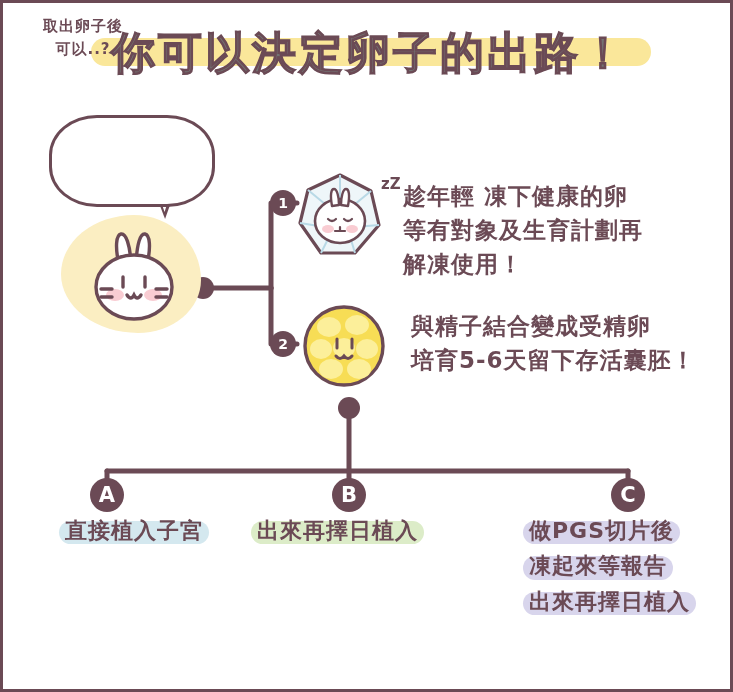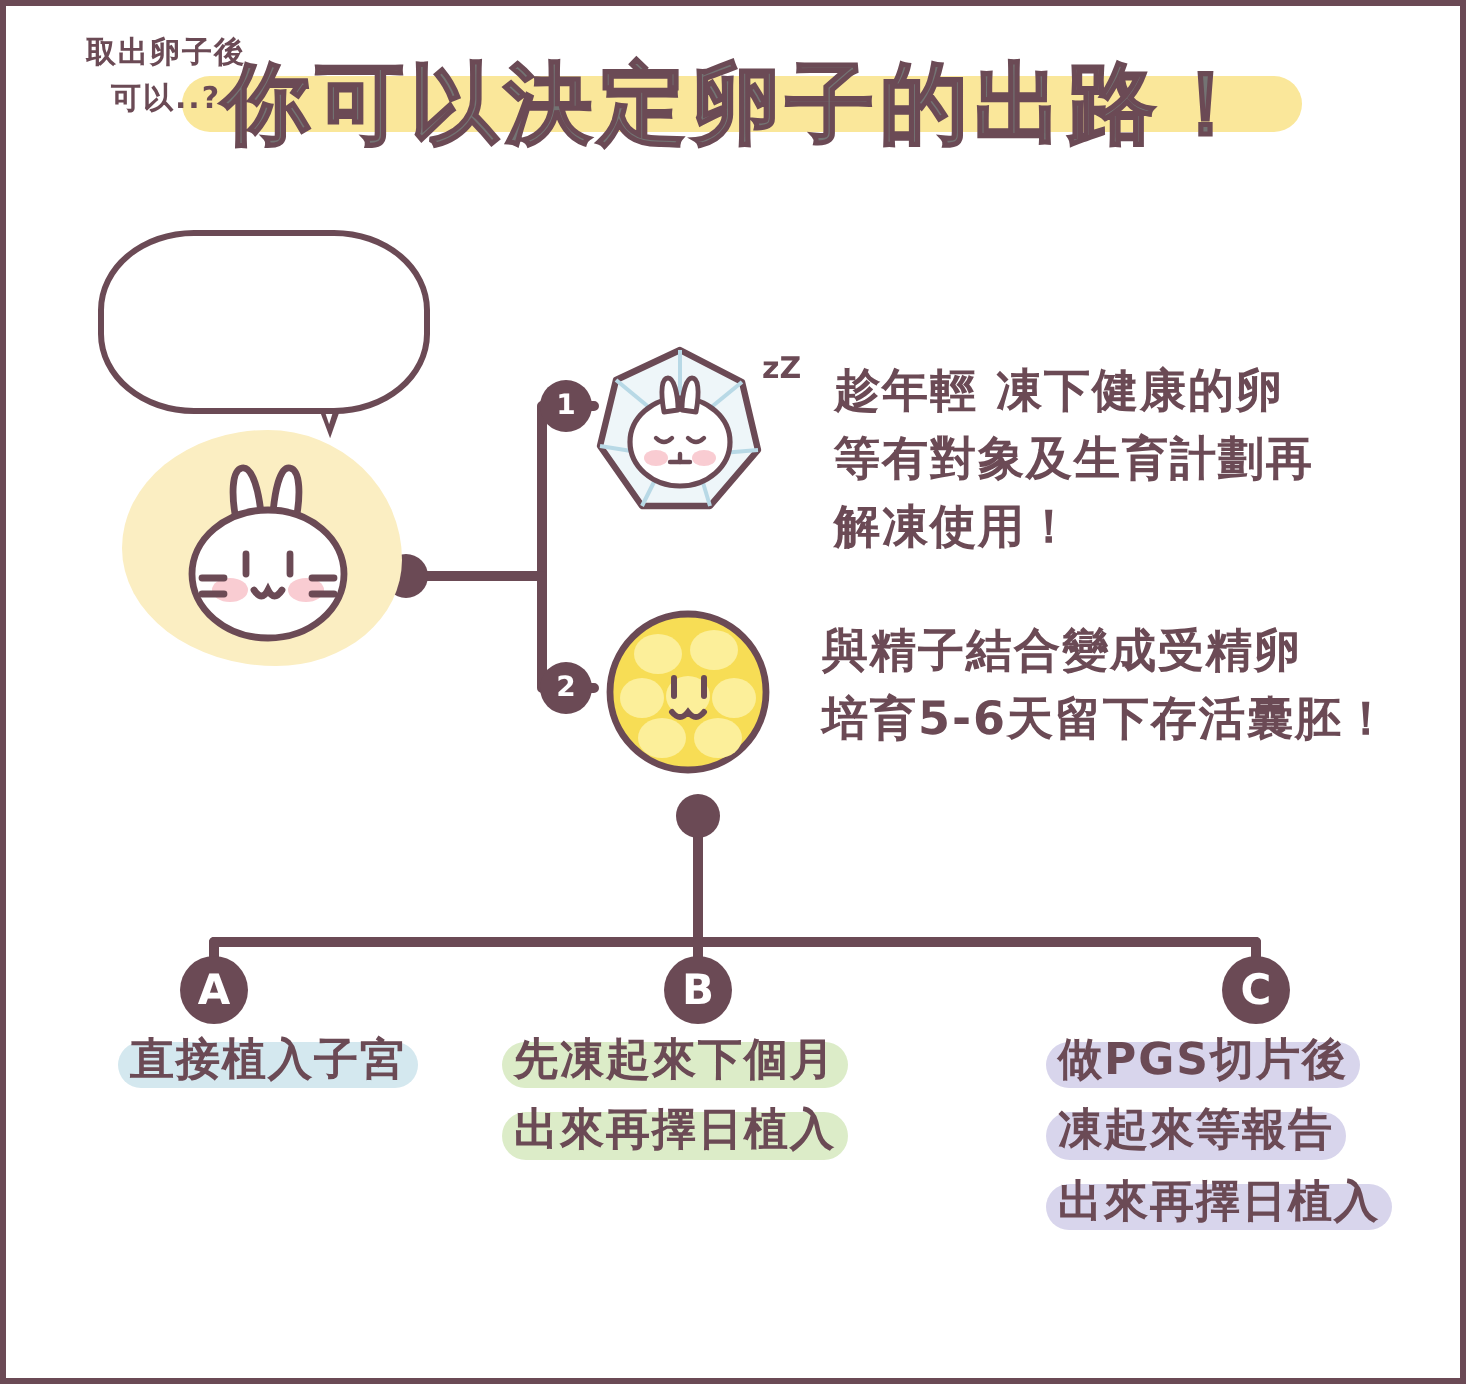--- a/index.html
+++ b/index.html
@@ -174,21 +174,21 @@
   
   .step-text {
     position: absolute;
     font-size: 23px;
     font-weight: bold;
     color: #6b4a55;
     line-height: 1.48;
     letter-spacing: 1px;
     z-index: 5;
   }
-  #step1-text { left: 414px; top: 176px; width: 290px; }
+  #step1-text { left: 400px; top: 176px; width: 290px; }
   #step2-text { left: 408px; top: 306px; width: 300px; }
 
   
   .option {
     position: absolute;
     z-index: 5;
   }
   .option-lines {
     position: relative;
     font-size: 22px;
@@ -339,21 +339,20 @@
     <div class="option-lines">
       <div><span class="opt-line"><span class="hl" style="background:#d4e8ef"></span><span>直接植入子宮</span></span></div>
     </div>
   </div>
 
   <div class="node node-letter" style="left:329px; top:475px;">
     <span>B</span>
   </div>
   <div class="option" id="option-b">
     <div class="option-lines">
-      <div><span class="opt-line"><span class="hl" style="background:#dcecc8"></span><span>先凍起來下個月</span></span></div>
       <div><span class="opt-line"><span class="hl" style="background:#dcecc8"></span><span>出來再擇日植入</span></span></div>
       <div><span class="opt-line"><span class="hl" style="background:#dcecc8"></span></span></div>
     </div>
   </div>
 
   <div class="node node-letter" style="left:608px; top:475px;">
     <span>C</span>
   </div>
   <div class="option" id="option-c">
     <div class="option-lines">

